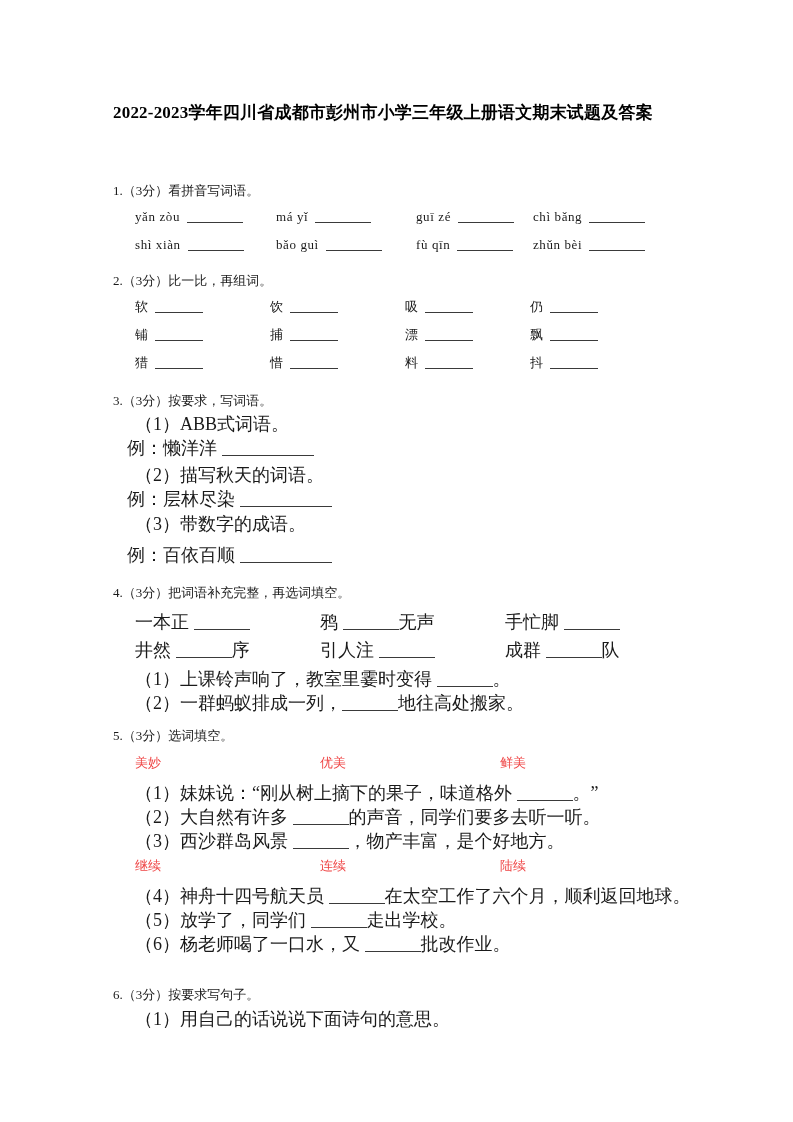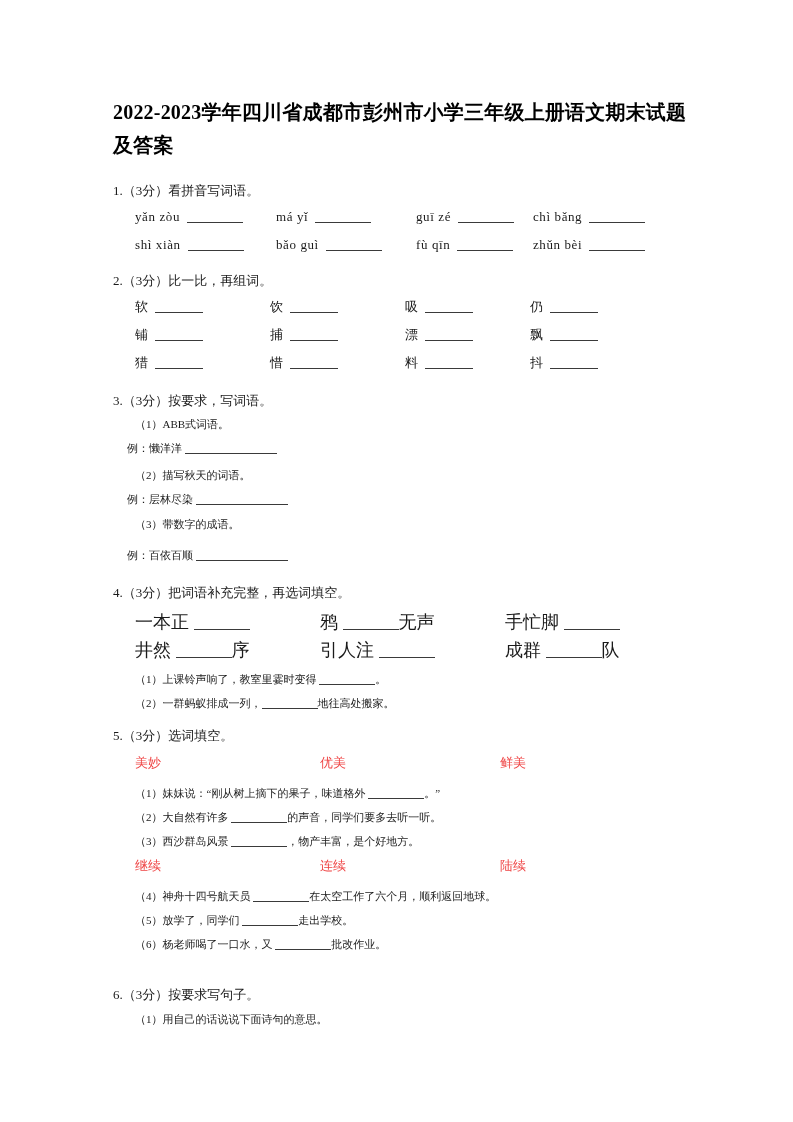--- a/index.html
+++ b/index.html
@@ -22,41 +22,41 @@
     height: 1122px;
     padding: 0;
   }
 
   
   .doc-title {
     position: absolute;
     left: 113px;
     top: 96px;
     width: 580px;
-    font-size: 20px;
+    font-size: 17px;
     font-weight: bold;
     line-height: 33px;
     letter-spacing: 0.2px;
     color: #000;
   }
 
   
   .q {
     position: absolute;
     left: 113px;
     width: 600px;
   }
   .q-head {
     font-size: 13px;
     line-height: 19px;
     white-space: nowrap;
     color: #1a1a1a;
   }
   .sub {
-    font-size: 11px;
+    font-size: 18px;
     line-height: 19px;
     white-space: nowrap;
     color: #1a1a1a;
   }
   .indent1 { padding-left: 22px; }
   .indent-ex { padding-left: 14px; }
 
   
   .blank {
     display: inline-block;

